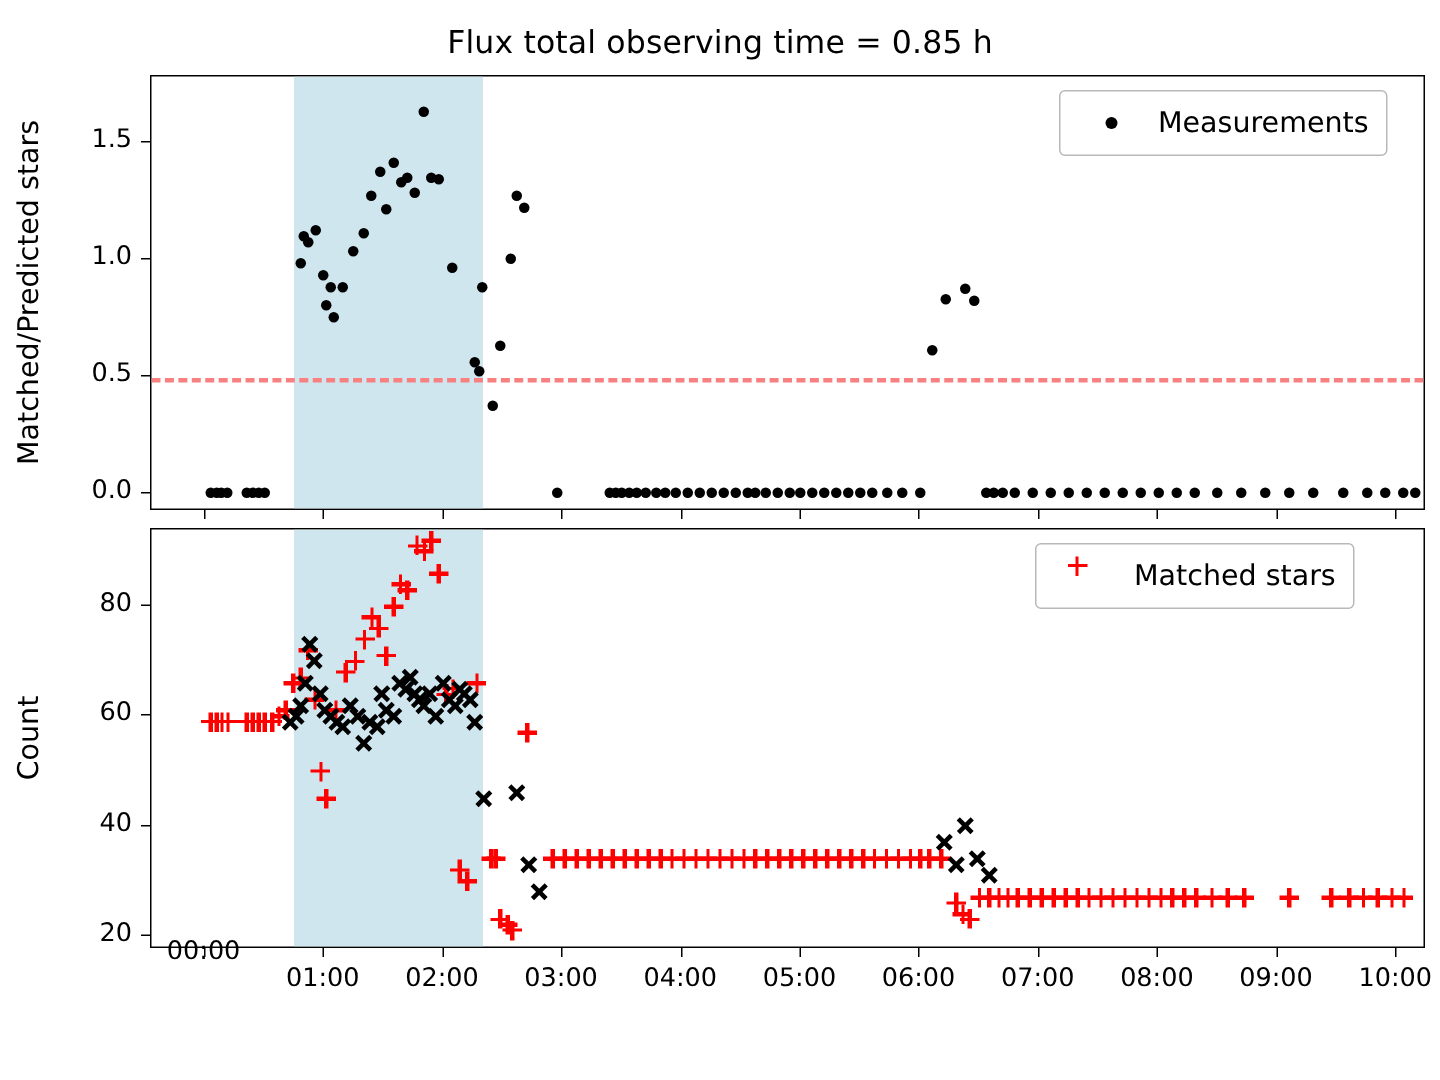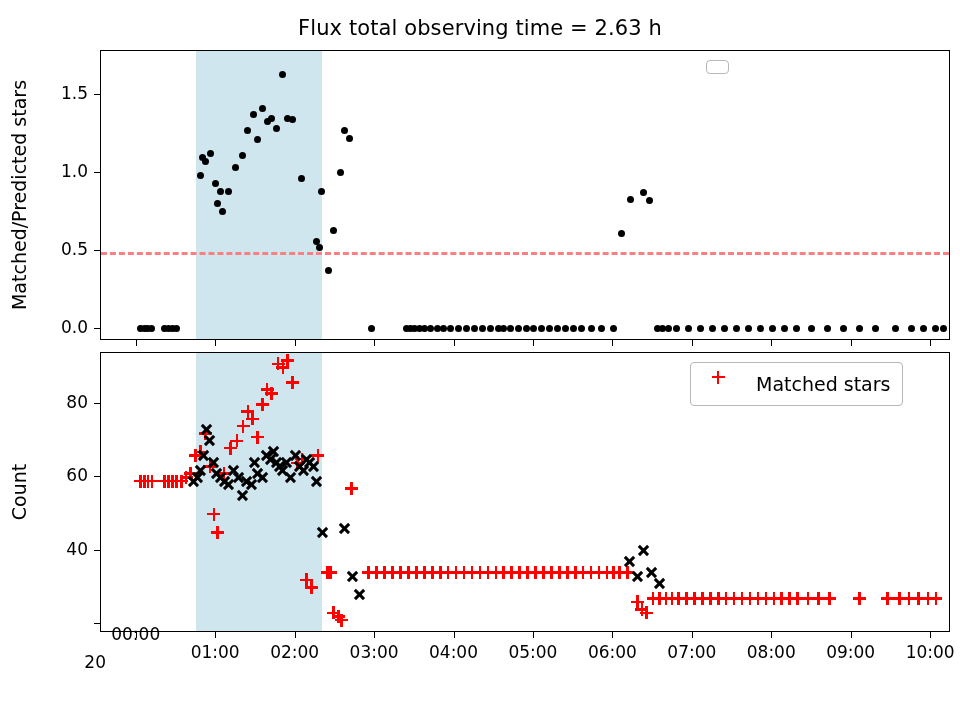--- a/index.html
+++ b/index.html
@@ -43,21 +43,21 @@
   .ltext{font-size:19px;white-space:nowrap;padding-left:6px;}
   .k-dash{position:absolute;left:2px;top:9px;width:46px;height:0;border-top:3px dashed #f98080;}
   .k-dot{position:absolute;left:21px;top:6px;width:8px;height:8px;border-radius:50%;background:#000;}
   .k-mk{position:absolute;left:18px;top:3px;}
 </style>
 </head>
 <body>
 
 <div id="root">
 
-  <div class="title">Flux total observing time = 2.63 h</div>
+  <div class="title">Flux total observing time = 0.85 h</div>
 
   <div class="panel" id="panel-top">
       <div class="shade" style="left: 95.3271px; width: 125.514px; background: rgb(207, 230, 239);"></div>
       <div class="thresh-line" style="top: 201.129px; border-top-color: rgb(249, 128, 128);"></div>
       <div class="pt" style="left: 99.2991px; top: 124.731px;"></div>
       <div class="pt" style="left: 101.682px; top: 106.022px;"></div>
       <div class="pt" style="left: 104.86px; top: 110.699px;"></div>
       <div class="pt" style="left: 109.626px; top: 102.903px;"></div>
       <div class="pt" style="left: 114.393px; top: 132.527px;"></div>
       <div class="pt" style="left: 119.159px; top: 140.323px;"></div>
@@ -312,21 +312,21 @@
       <div class="tick-y" style="left: 94px; top: 327.527px;"></div>
       <div class="tlab-y" style="left: 22px; top: 316.527px; width: 66px;">0.0</div>
       <div class="tick-y" style="left: 94px; top: 249.57px;"></div>
       <div class="tlab-y" style="left: 22px; top: 238.57px; width: 66px; text-align: right;">0.5</div>
       <div class="tick-y" style="left: 94px; top: 171.613px;"></div>
       <div class="tlab-y" style="left: 22px; top: 160.613px; width: 66px;">1.0</div>
       <div class="tick-y" style="left: 94px; top: 93.6559px;"></div>
       <div class="tlab-y" style="left: 22px; top: 82.6559px; width: 66px;">1.5</div>
       <div class="ylabel" style="left: 30px; top: 195px; transform: rotate(-90deg) translate(-50%, -100%);">Matched/Predicted stars</div>
       <div class="tick-y" style="left: 94px; top: 622.85px;"></div>
-      <div class="tlab-y" style="left: 40px; top: 611.85px; width: 66px; margin-top: 40px;">20</div>
+      <div class="tlab-y" style="left: 22px; top: 611.85px; width: 66px;">20</div>
       <div class="tick-y" style="left: 94px; top: 549.647px;"></div>
       <div class="tlab-y" style="left: 22px; top: 538.647px; width: 66px;">40</div>
       <div class="tick-y" style="left: 94px; top: 476.444px;"></div>
       <div class="tlab-y" style="left: 22px; top: 465.444px; width: 66px;">60</div>
       <div class="tick-y" style="left: 94px; top: 403.242px;"></div>
       <div class="tlab-y" style="left: 22px; top: 392.242px; width: 66px;">80</div>
       <div class="ylabel" style="left: 30px; top: 492px; transform: rotate(-90deg) translate(-50%, -100%);">Count</div>
       <div class="tick-x" style="left: 135.748px; top: 340px;"></div>
       <div class="tick-x" style="left: 135.748px; top: 632px;"></div>
       <div class="tlab-x" style="left: 135.748px; top: 624px;">00:00</div>
@@ -357,20 +357,26 @@
       <div class="tick-x" style="left: 850.701px; top: 340px;"></div>
       <div class="tick-x" style="left: 850.701px; top: 632px;"></div>
       <div class="tlab-x" style="left: 850.701px; top: 642px;">09:00</div>
       <div class="tick-x" style="left: 930.14px; top: 340px;"></div>
       <div class="tick-x" style="left: 930.14px; top: 632px;"></div>
       <div class="tlab-x" style="left: 930.14px; top: 642px;">10:00</div>
     </div>
 
 
   <div class="legend" id="legend-top" style="left:706px;top:60px;">
+    <div class="lrow">
+      <span class="lkey">
+          <i class="k-dot"></i>
+        </span>
+      <span class="ltext">Measurements</span>
+    </div>
   </div>
 
   <div class="legend" id="legend-bottom" style="left:690px;top:362px;">
     <div class="lrow">
       <span class="lkey">
           <i class="mk plus k-mk"></i>
         </span>
       <span class="ltext">Matched stars</span>
     </div>
   </div>

